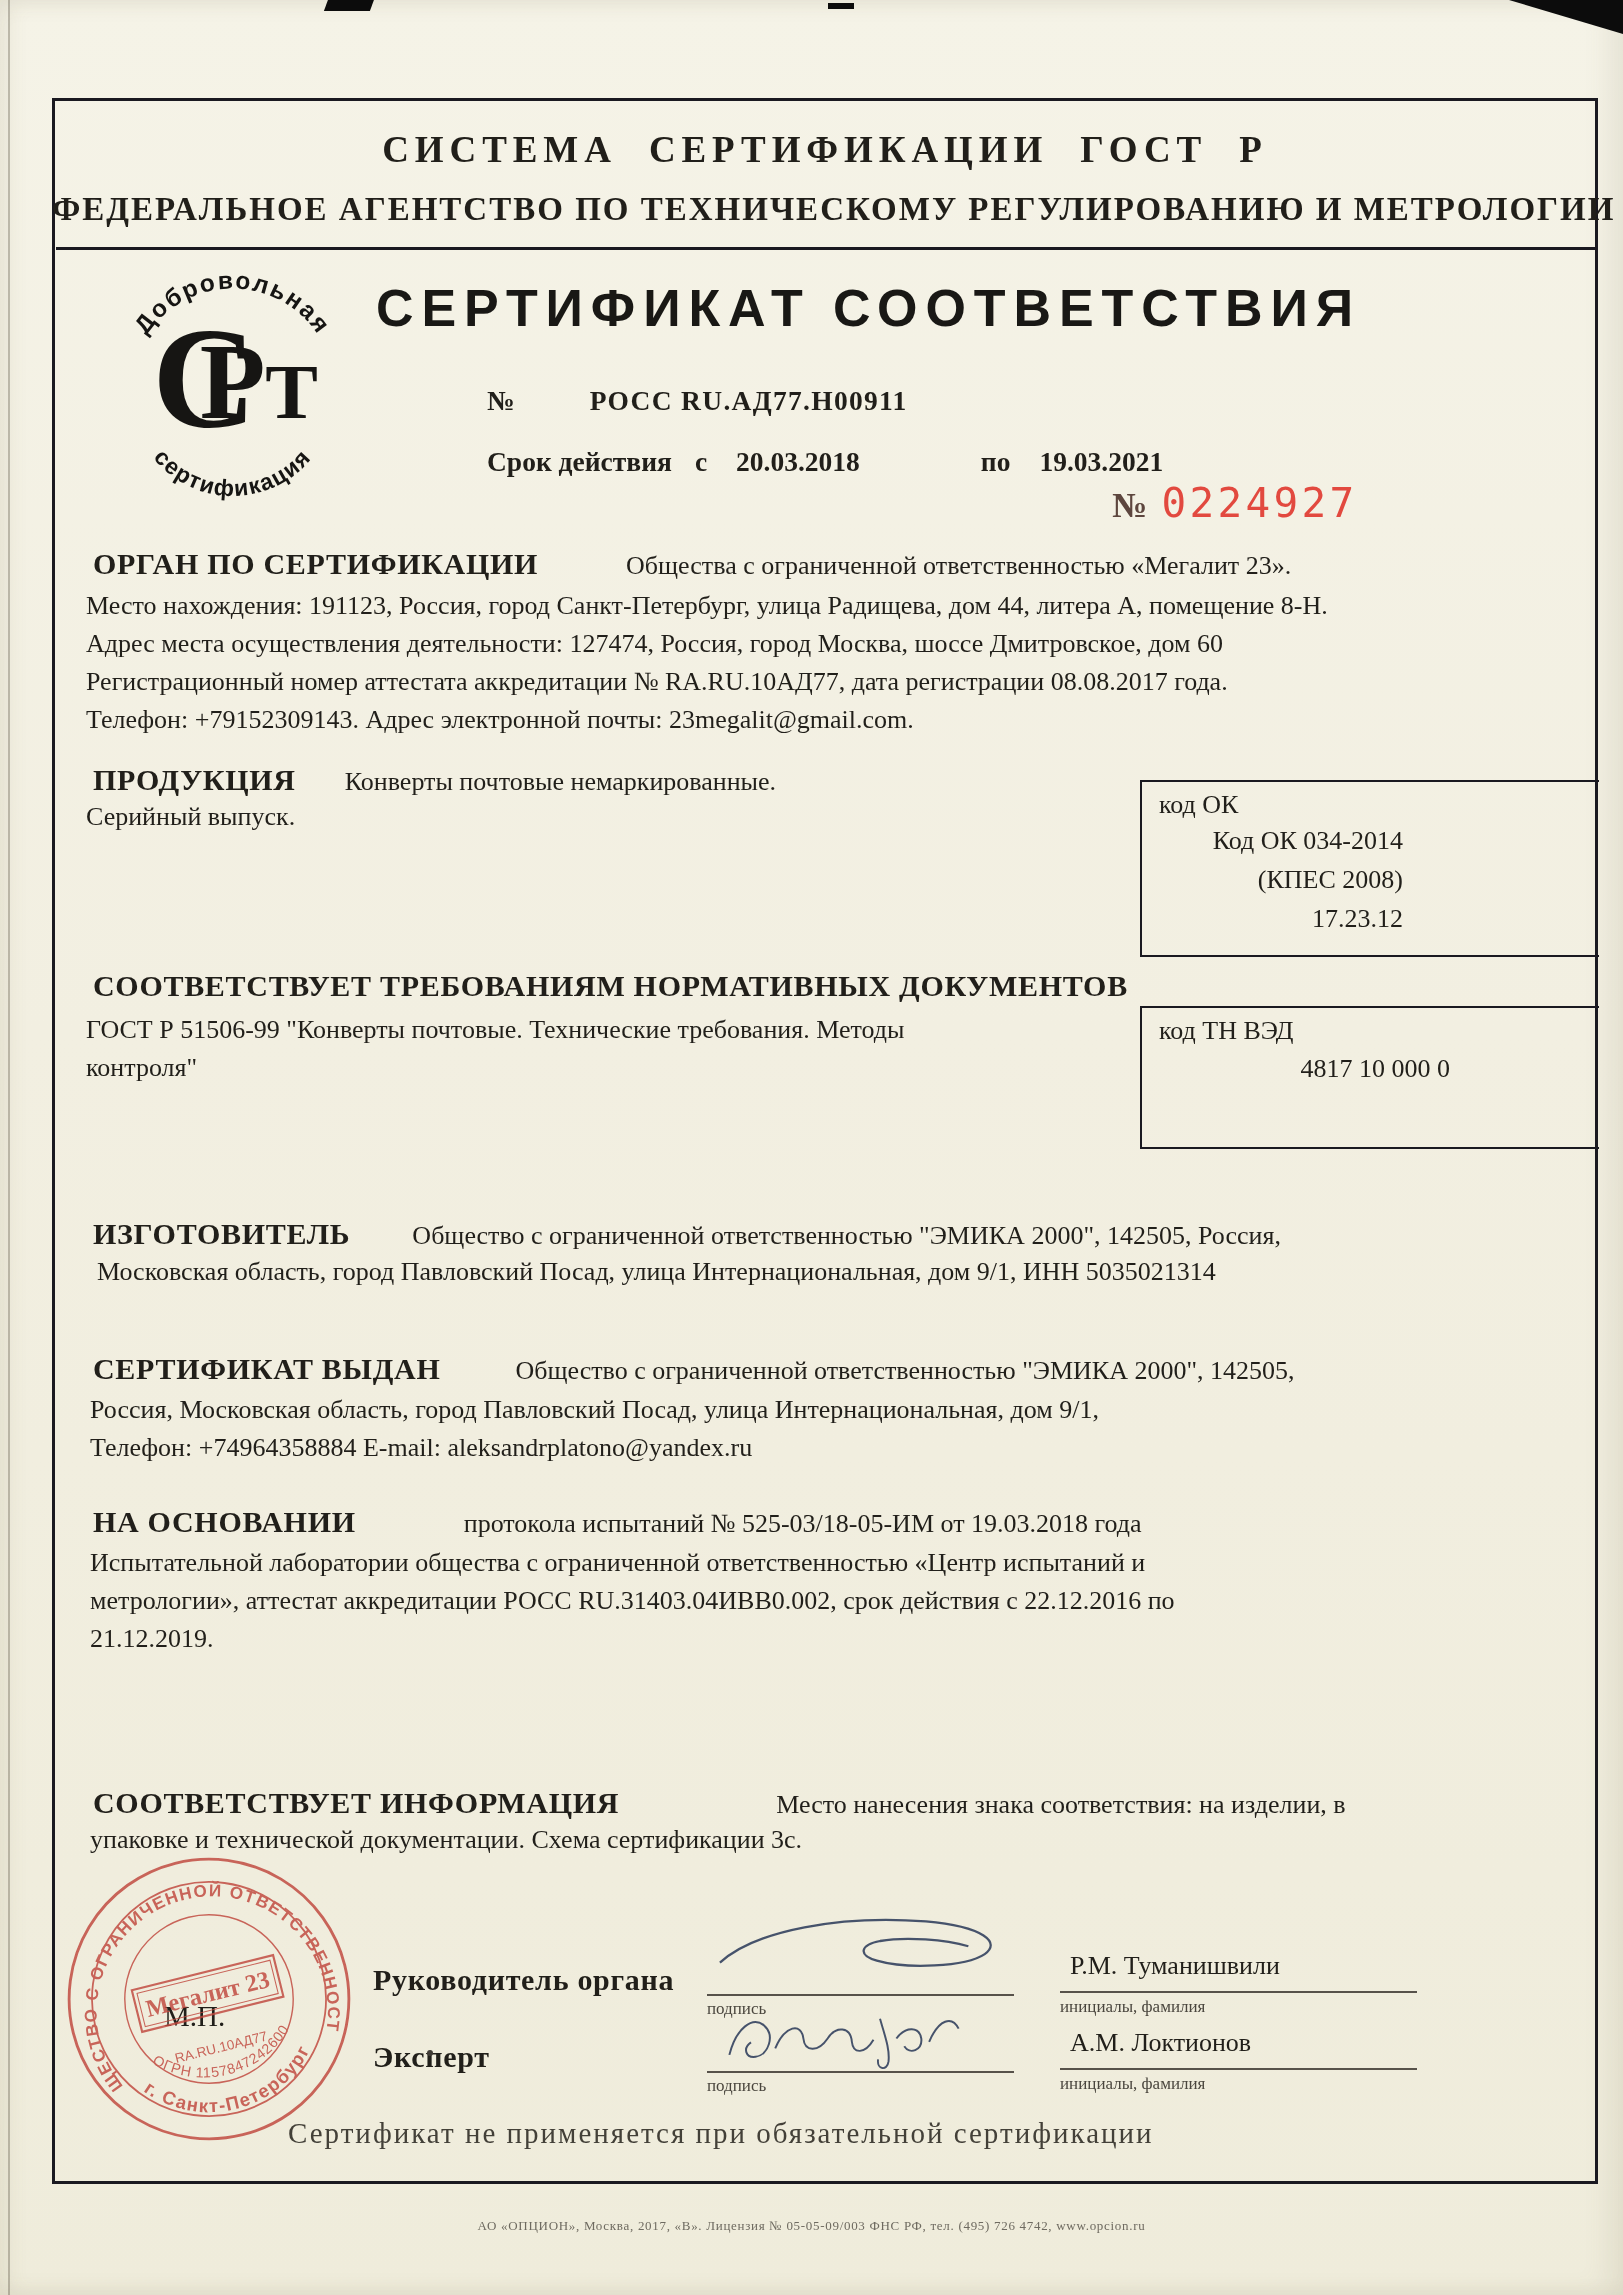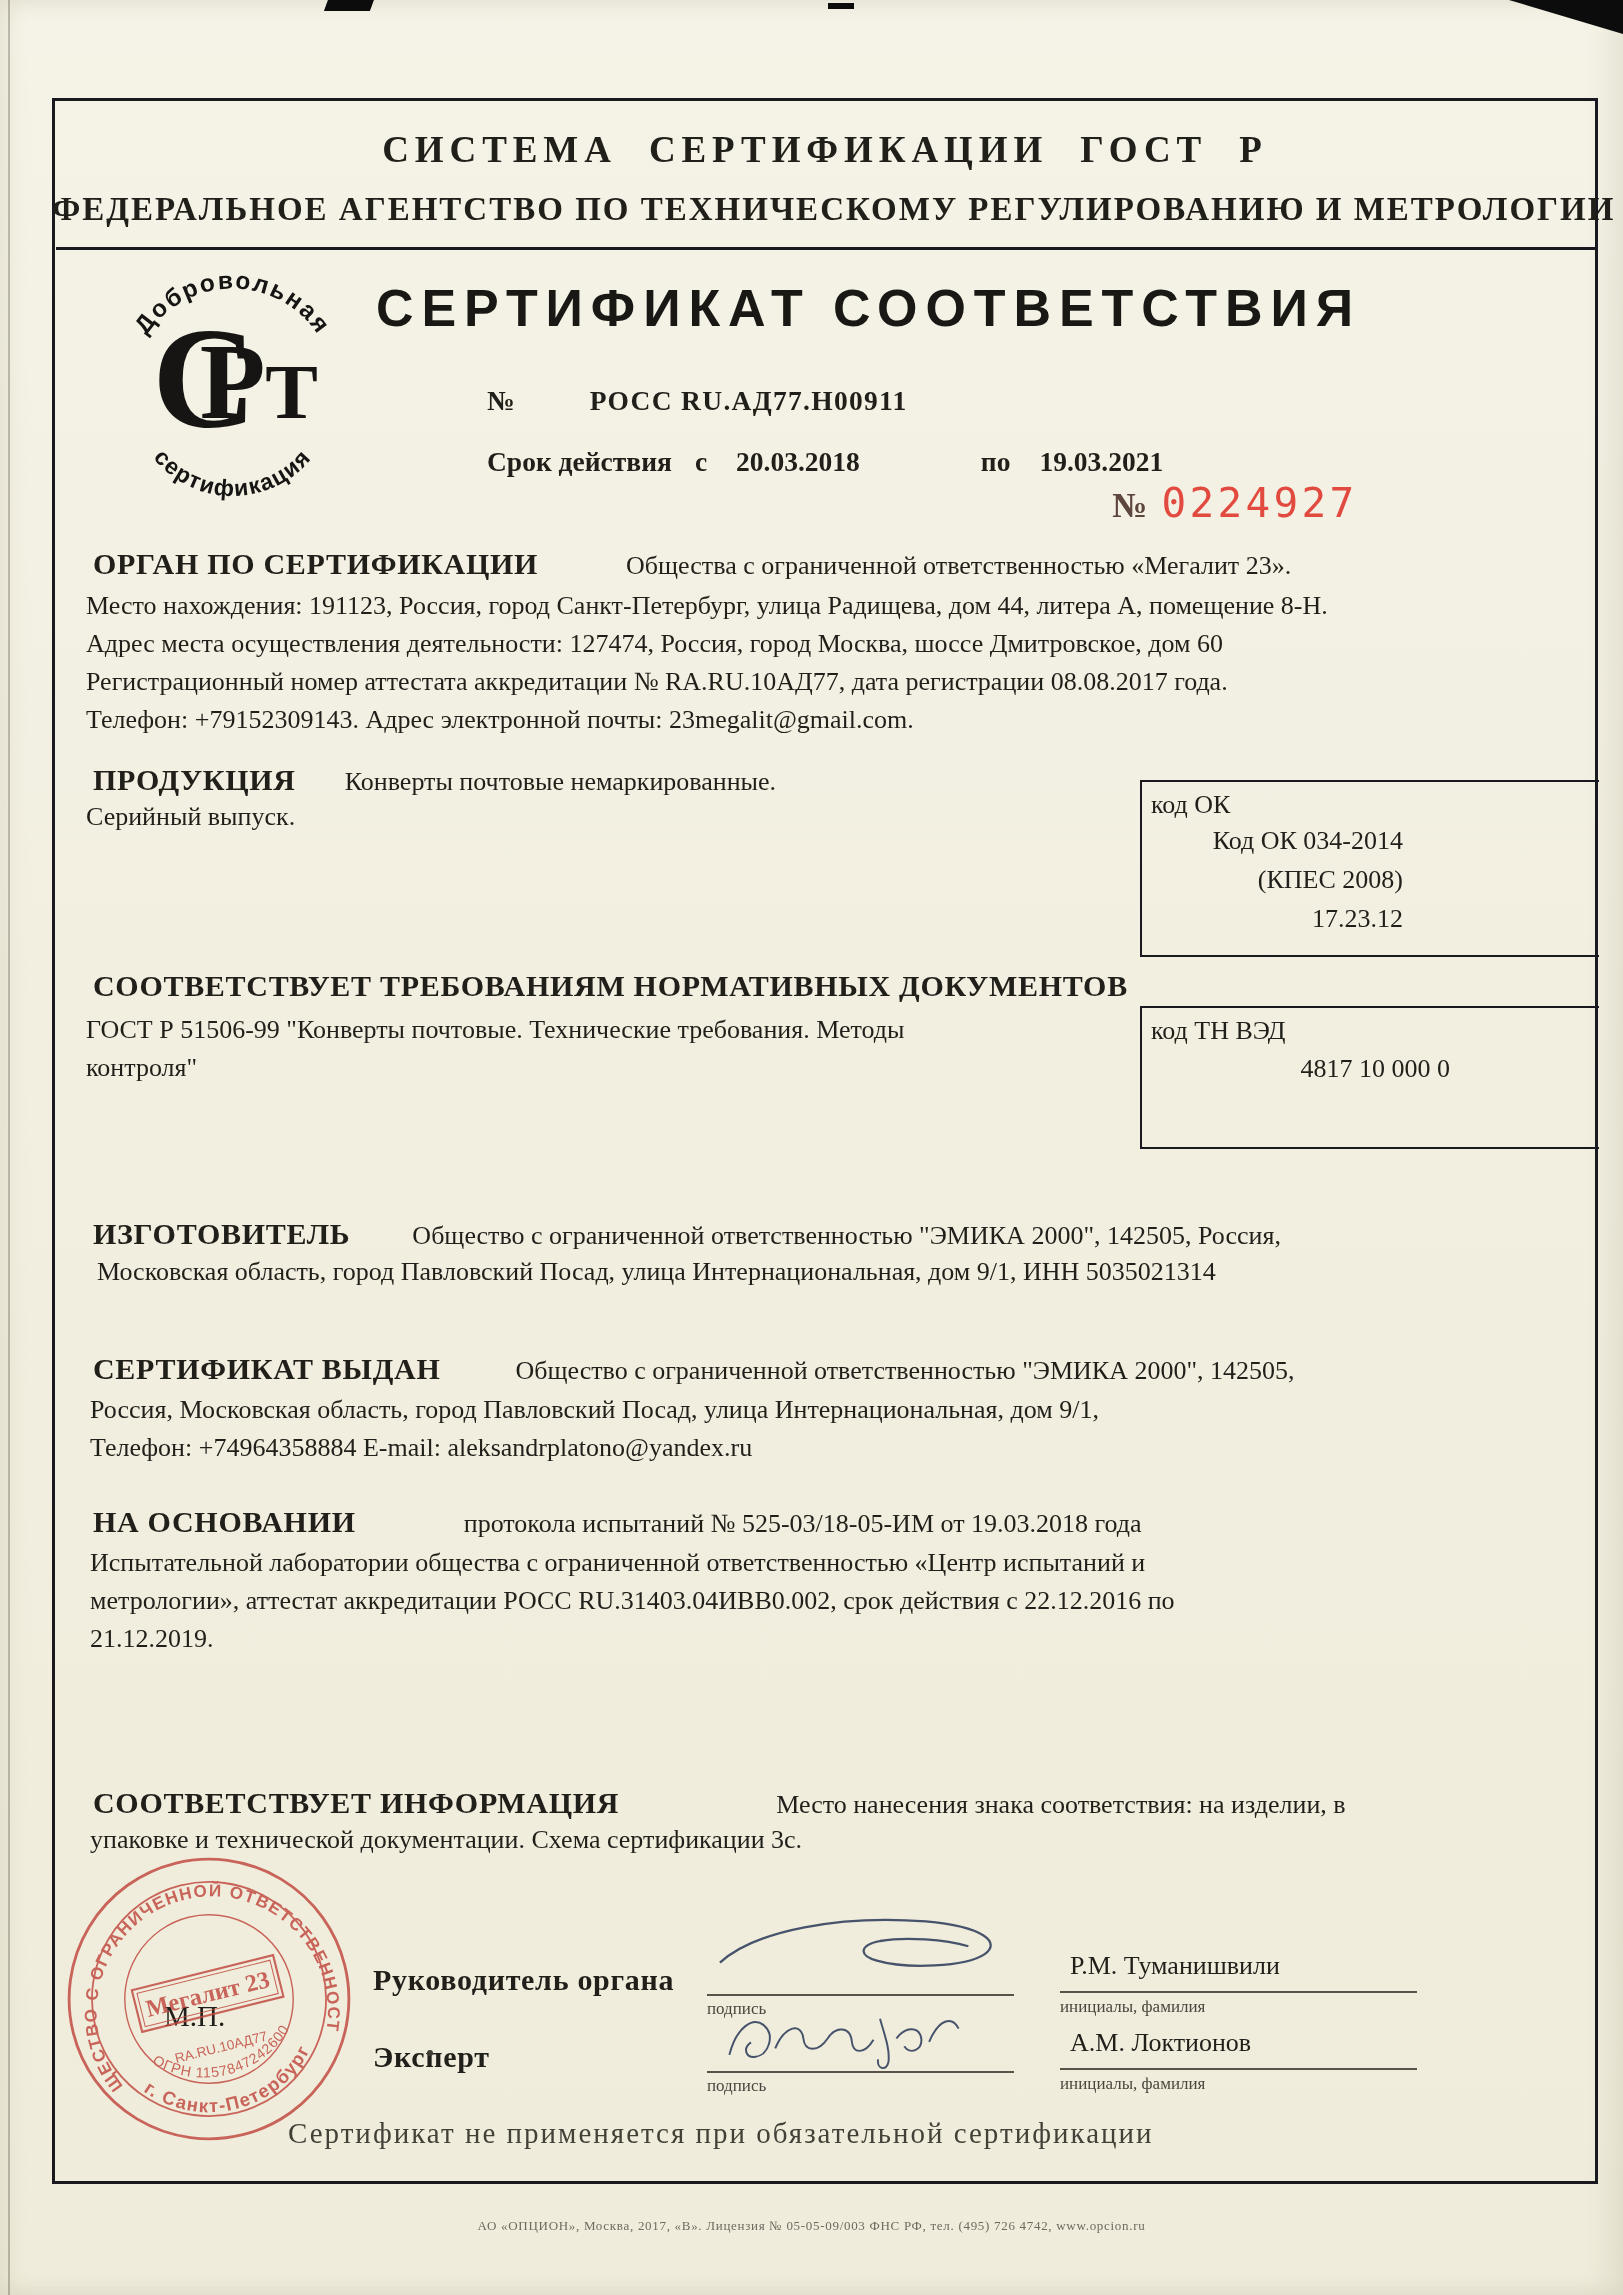--- a/index.html
+++ b/index.html
@@ -16,21 +16,21 @@
   .sigline{position:absolute;height:2px;background:#57524a;}
   .border-frame{position:absolute;left:52px;top:98px;width:1540px;height:2080px;border:3.3px solid #1a1920;}
   .hdr1{left:52px;top:128px;width:1546px;text-align:center;font-weight:bold;font-size:37px;letter-spacing:5.9px;word-spacing:17px;}
   .hdr2{left:52px;top:191px;width:1546px;text-align:center;font-weight:bold;font-size:33px;letter-spacing:2px;}
   .doc-title{left:376px;top:278px;width:1066px;text-align:left;font-family:"Liberation Sans",sans-serif;
              font-weight:bold;font-size:52px;letter-spacing:7.9px;color:#191815;}
   .numrow{font-size:27.5px;font-weight:bold;}
   .serial-label{font-size:35px;color:#5d463e;font-weight:bold;}
   .serial-value{font-family:"DejaVu Sans Mono",monospace;font-size:41px;color:#e2493f;letter-spacing:3.3px;margin-left:14.4px;}
   .box{position:absolute;border-top:2.6px solid #1a1920;border-left:2.6px solid #1a1920;border-bottom:2.6px solid #1a1920;}
-  .box-label{position:absolute;left:9px;top:7.9px;font-size:26px;text-align:right;}
+  .box-label{position:absolute;left:17px;top:7.9px;font-size:26px;text-align:right;}
   .ok-lines{position:absolute;right:196px;top:39px;text-align:right;font-size:26px;line-height:39px;}
   .tnved-value{position:absolute;right:149px;top:46px;font-size:26px;}
   .disclaimer{left:288px;top:2117px;font-size:29px;letter-spacing:2px;color:#35322b;opacity:.92;}
   .footer{left:0;top:2218px;width:1623px;text-align:center;font-size:13px;color:#6e6a60;letter-spacing:0.7px;}
   .stampwrap{position:absolute;left:52px;top:1842px;width:314px;height:314px;opacity:.82;transform:rotate(-14deg);}
   .artifact{position:absolute;background:#0c0c0c;}
 </style>
 </head>
 <body>
 

